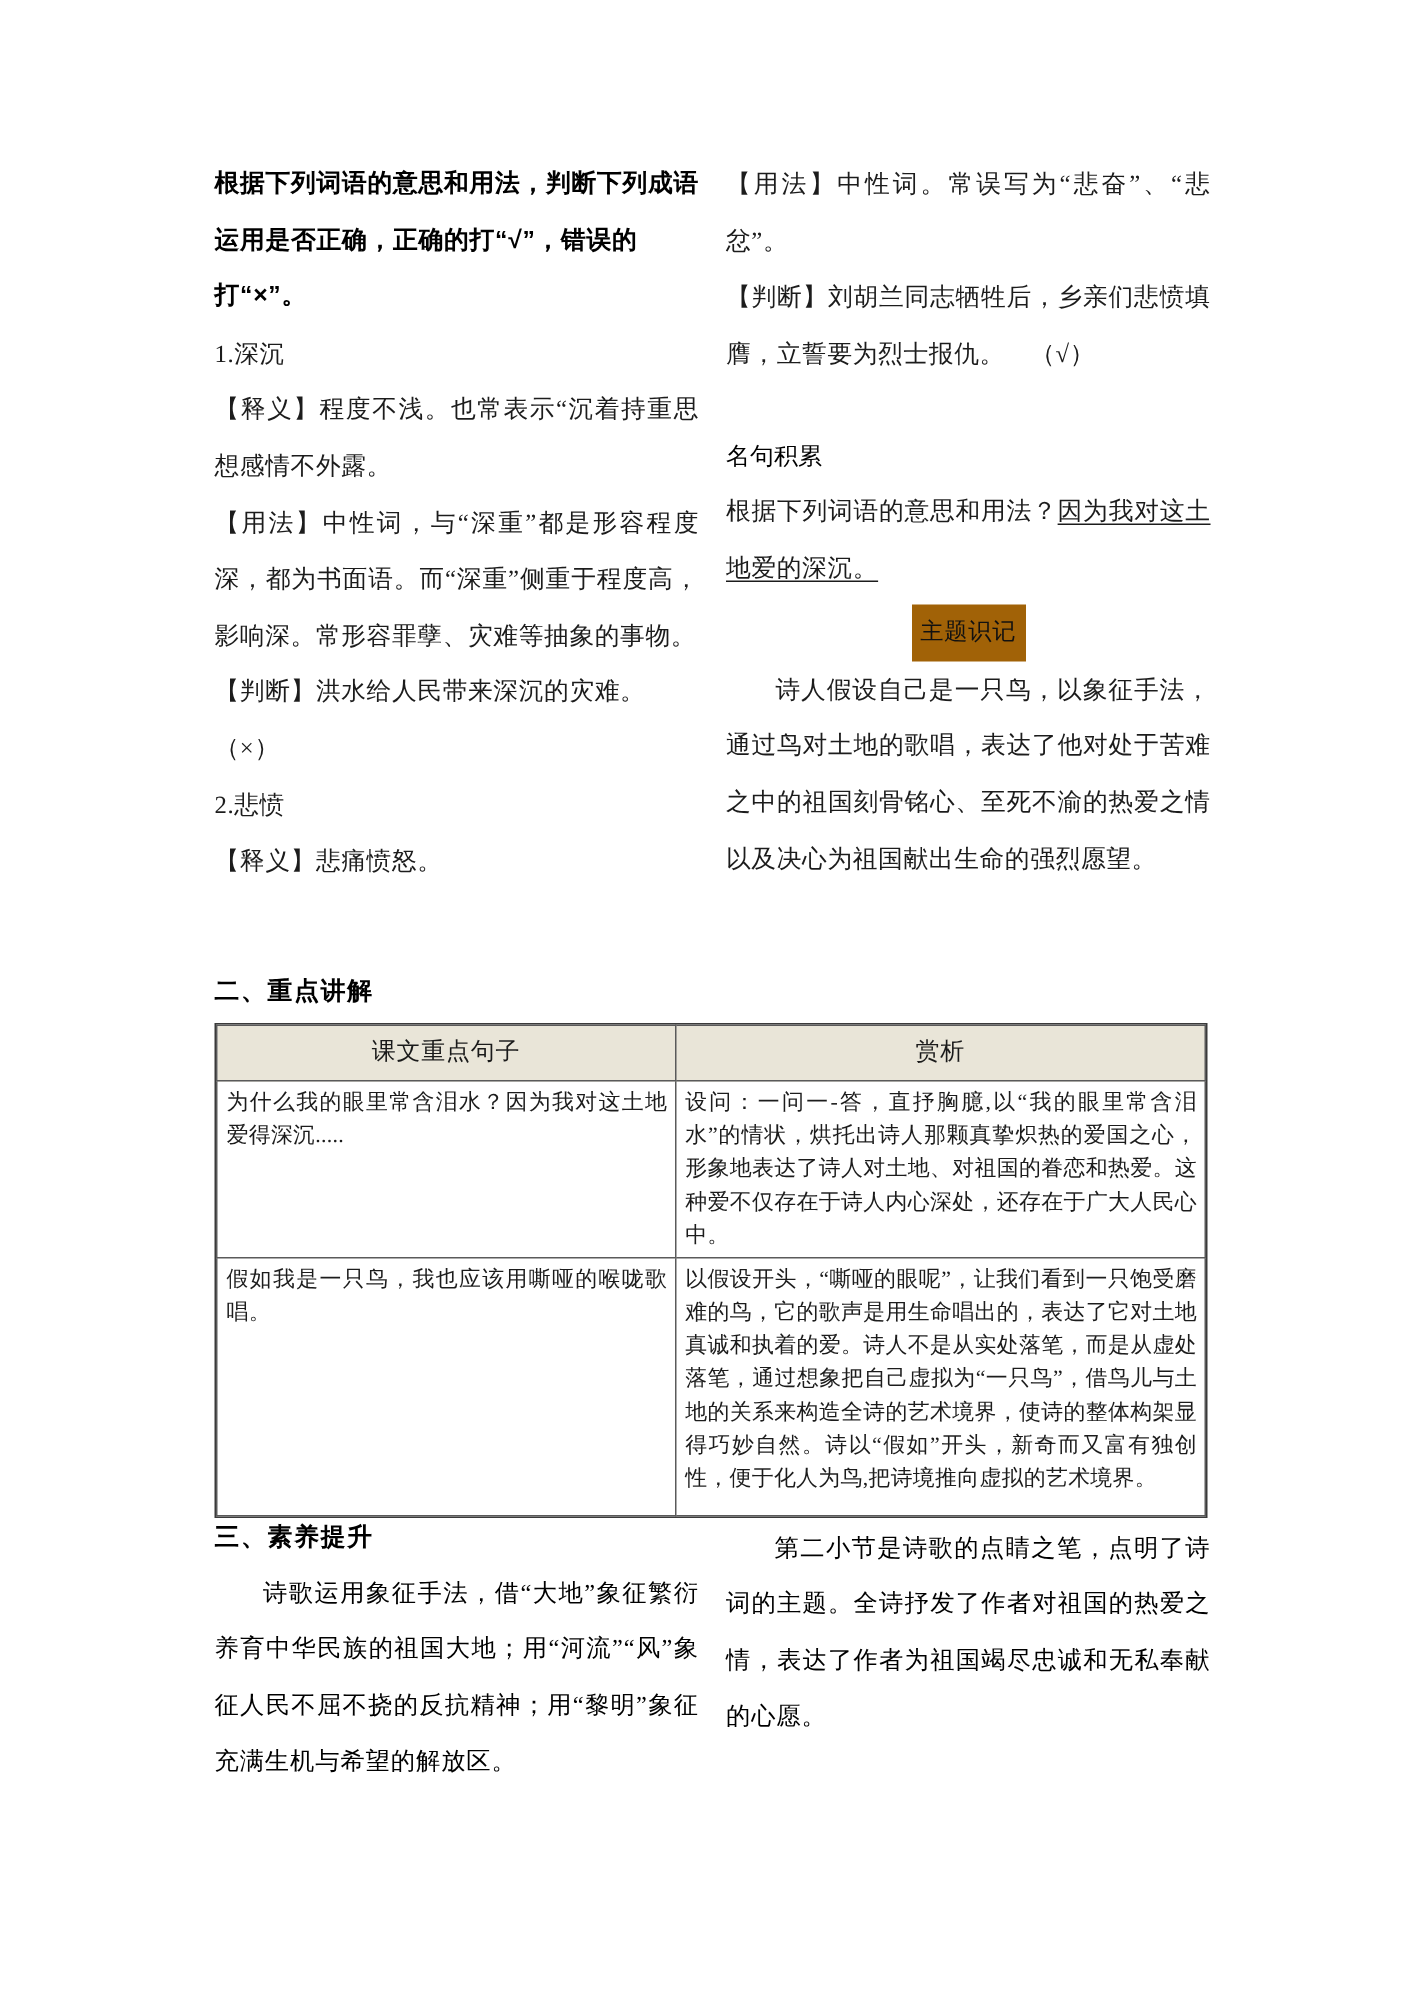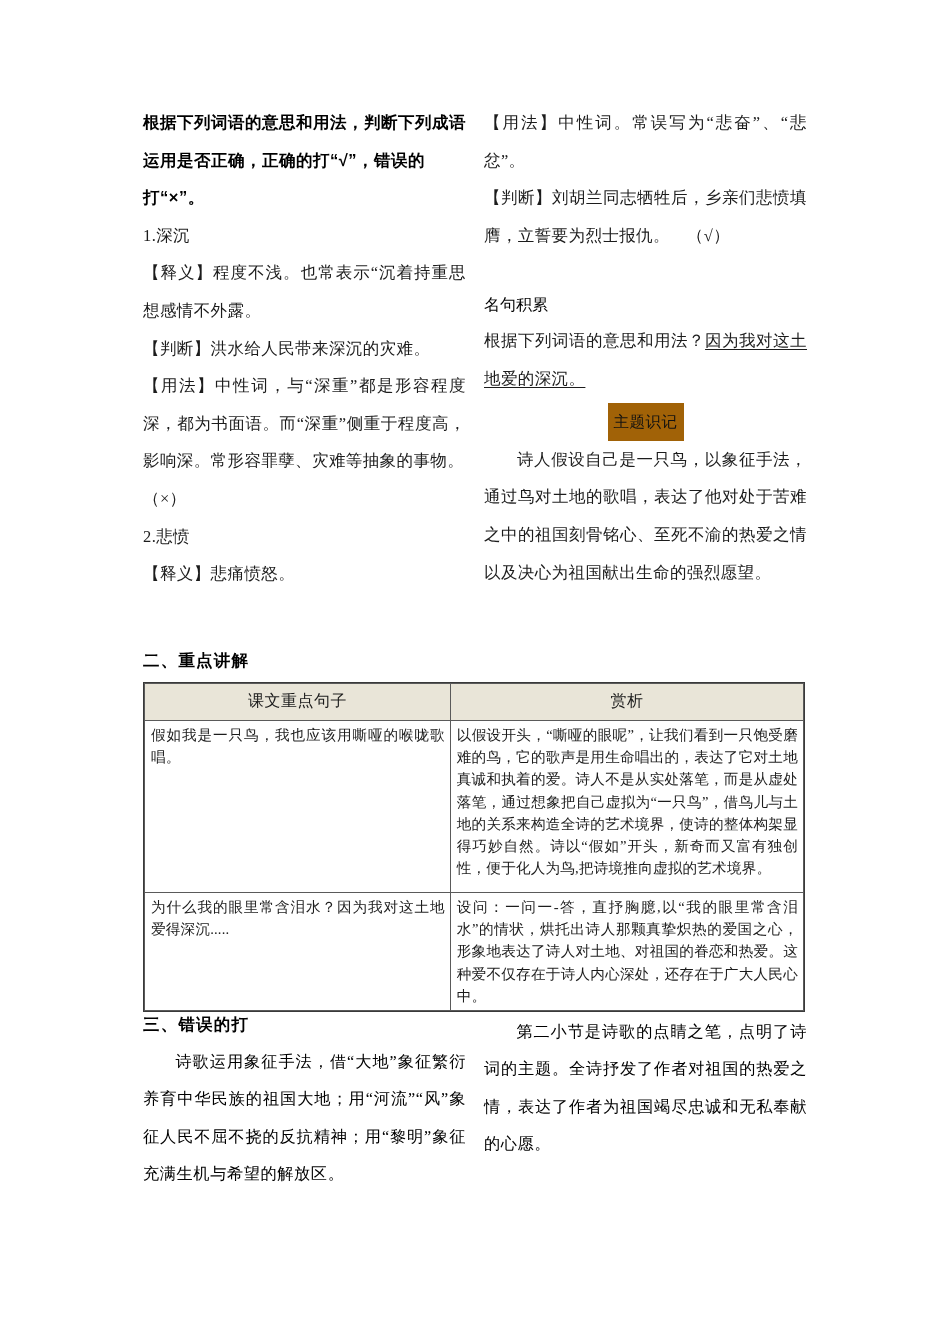--- a/index.html
+++ b/index.html
@@ -178,23 +178,23 @@
 
   <div class="cols">
 
     <div class="col">
       <p class="heading-bold">根据下列词语的意思和用法，判断下列成语运用是否正确，正确的打“√”，错误的打“×”。</p>
 
       <p class="body-text">1.深沉</p>
 
       <p class="body-text">【释义】程度不浅。也常表示“沉着持重思想感情不外露。</p>
 
+      <p class="body-text">【用法】中性词，与“深重”都是形容程度深，都为书面语。而“深重”侧重于程度高，影响深。常形容罪孽、灾难等抽象的事物。</p>
+
       <p class="body-text">【判断】洪水给人民带来深沉的灾难。</p>
-
-      <p class="body-text">【用法】中性词，与“深重”都是形容程度深，都为书面语。而“深重”侧重于程度高，影响深。常形容罪孽、灾难等抽象的事物。</p>
 
       <p class="body-text">（×）</p>
 
       <p class="body-text">2.悲愤</p>
 
       <p class="body-text">【释义】悲痛愤怒。</p>
     </div>
 
     <div class="col">
       <p class="body-text">【用法】中性词。常误写为“悲奋”、“悲忿”。</p>
@@ -224,34 +224,34 @@
           <col class="col-right">
       </colgroup>
       <thead>
         <tr>
           <th>课文重点句子</th>
           <th>赏析</th>
         </tr>
       </thead>
       <tbody>
         <tr>
+          <td class="row2-left">为什么我的眼里常含泪水？因为我对这土地爱得深沉.....</td>
+          <td>设问：一问一-答，直抒胸臆,以“我的眼里常含泪水”的情状，烘托出诗人那颗真挚炽热的爱国之心，形象地表达了诗人对土地、对祖国的眷恋和热爱。这种爱不仅存在于诗人内心深处，还存在于广大人民心中。</td>
+        </tr>
+        <tr>
           <td class="row1-left">假如我是一只鸟，我也应该用嘶哑的喉咙歌唱。</td>
           <td>以假设开头，“嘶哑的眼呢”，让我们看到一只饱受磨难的鸟，它的歌声是用生命唱出的，表达了它对土地真诚和执着的爱。诗人不是从实处落笔，而是从虚处落笔，通过想象把自己虚拟为“一只鸟”，借鸟儿与土地的关系来构造全诗的艺术境界，使诗的整体构架显得巧妙自然。诗以“假如”开头，新奇而又富有独创性，便于化人为鸟,把诗境推向虚拟的艺术境界。</td>
-        </tr>
-        <tr>
-          <td class="row2-left">为什么我的眼里常含泪水？因为我对这土地爱得深沉.....</td>
-          <td>设问：一问一-答，直抒胸臆,以“我的眼里常含泪水”的情状，烘托出诗人那颗真挚炽热的爱国之心，形象地表达了诗人对土地、对祖国的眷恋和热爱。这种爱不仅存在于诗人内心深处，还存在于广大人民心中。</td>
         </tr>
       </tbody>
     </table>
   </div>
 
   <div class="bottom-cols">
     <div class="bottom-col">
-      <div class="section-heading" style="position:static;">三、错误的打</div>
+      <div class="section-heading" style="position:static;">三、素养提升</div>
       <p class="kai indent2 bottom-left-body" style="margin-top:8px;">诗歌运用象征手法，借“大地”象征繁衍养育中华民族的祖国大地；用“河流”“风”象征人民不屈不挠的反抗精神；用“黎明”象征充满生机与希望的解放区。</p>
     </div>
     <div class="bottom-col">
       <p class="kai indent2 bottom-right-body">第二小节是诗歌的点睛之笔，点明了诗词的主题。全诗抒发了作者对祖国的热爱之情，表达了作者为祖国竭尽忠诚和无私奉献的心愿。</p>
     </div>
   </div>
 
 </div>
 
 </body></html>

